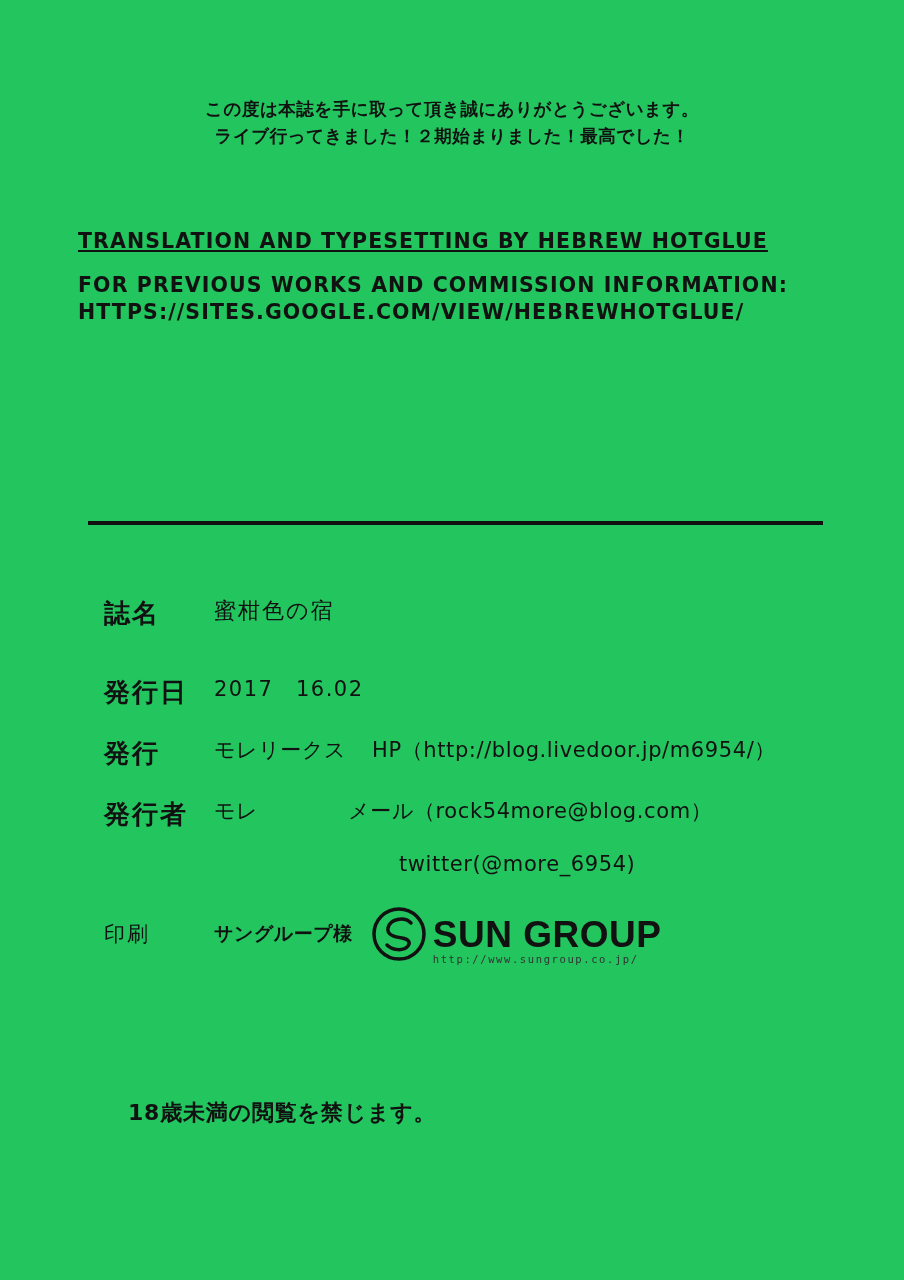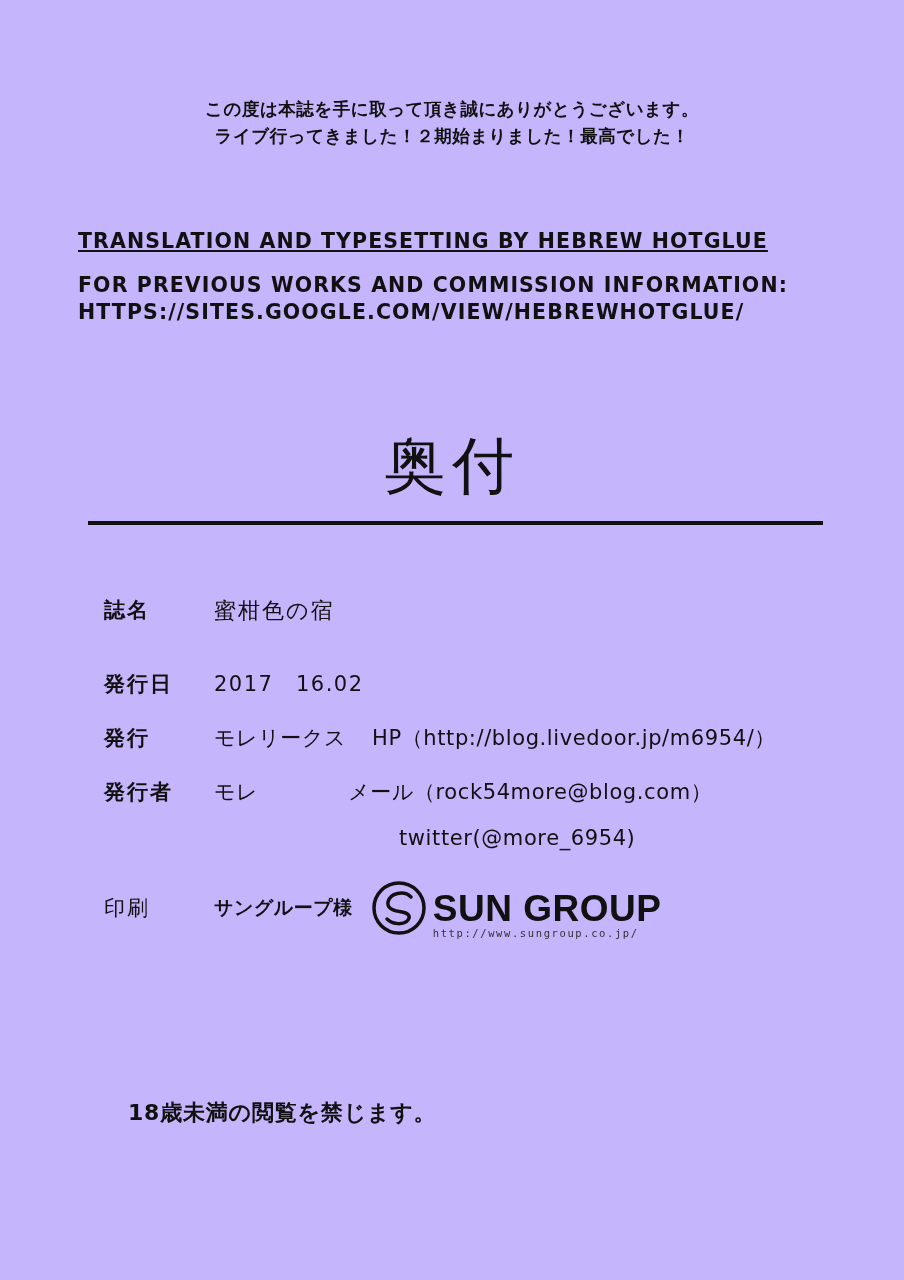--- a/index.html
+++ b/index.html
@@ -12,21 +12,21 @@
     height: 1280px;
     position: relative;
     font-family: "Liberation Sans", sans-serif;
     color: #1a1a1a;
     overflow: hidden;
   }
 
   .page {
     position: absolute;
     inset: 0;
-    background: #c4b5fd;
+    background: #22c55e;
   }
 
   
   .top-note {
     position: absolute;
     top: 96px;
     left: 0;
     width: 904px;
     text-align: center;
     font-family: "DejaVu Sans", sans-serif;
@@ -97,21 +97,21 @@
     color: #111;
   }
   .row {
     display: flex;
     align-items: flex-start;
     margin-bottom: 26px;
   }
   .row .label {
     width: 110px;
     flex: 0 0 110px;
-    font-size: 21px;
+    font-size: 26px;
     font-weight: 600;
     letter-spacing: 2px;
   }
   .row .value {
     font-size: 21px;
     font-weight: 500;
     letter-spacing: 0.6px;
     white-space: nowrap;
   }
   .row.title-row { margin-bottom: 44px; }
@@ -205,21 +205,20 @@
     <div>この度は本誌を手に取って頂き誠にありがとうございます。</div>
     <div>ライブ行ってきました！２期始まりました！最高でした！</div>
   </div>
 
   <div class="credits">
     <div class="line1">TRANSLATION AND TYPESETTING BY HEBREW HOTGLUE</div>
     <div class="line2">FOR PREVIOUS WORKS AND COMMISSION INFORMATION:</div>
     <div class="line3">HTTPS://SITES.GOOGLE.COM/VIEW/HEBREWHOTGLUE/</div>
   </div>
 
-  <div class="heading">奥付</div>
   <div class="rule"></div>
 
   <div class="colophon">
 
     <div class="row title-row">
       <div class="label">誌名</div>
       <div class="value">蜜柑色の宿</div>
     </div>
 
     <div class="row date-row">

